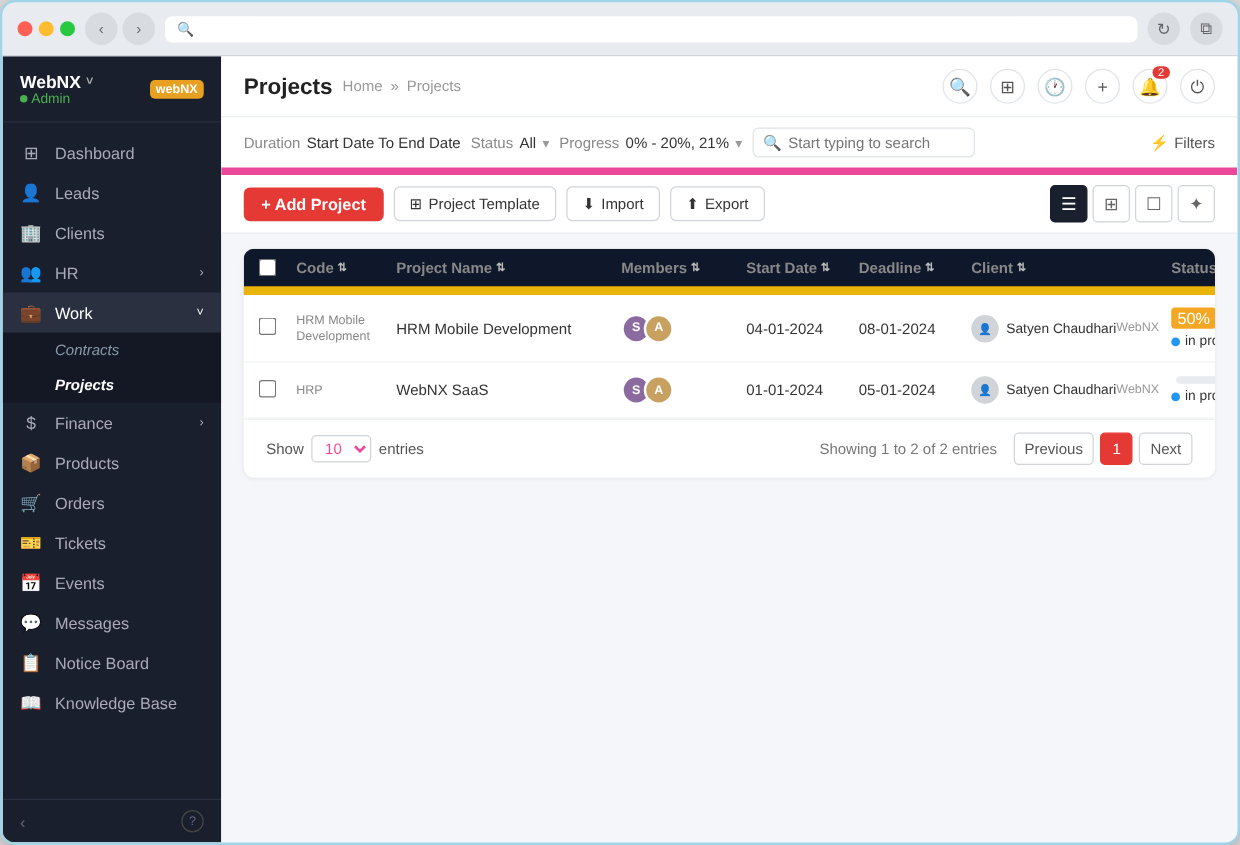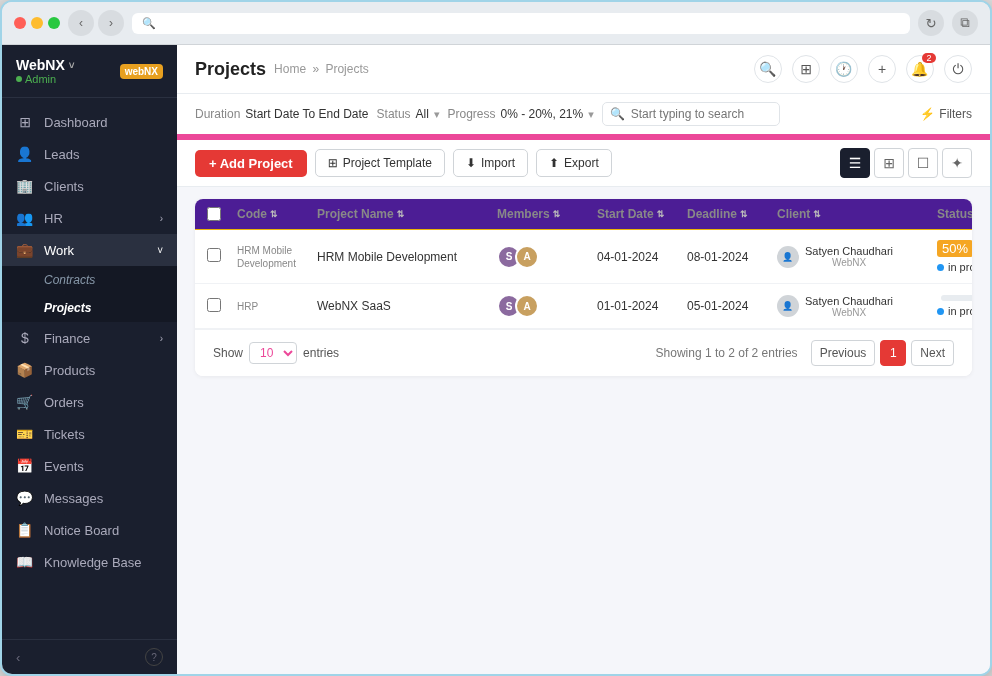--- a/index.html
+++ b/index.html
@@ -71,33 +71,33 @@
     .btn-import { background: white; color: #333; border: 1px solid #d0d4d8; border-radius: 5px; padding: 6px 12px; cursor: pointer; font-size: 12px; display: flex; align-items: center; gap: 5px; }
     .btn-export { background: white; color: #333; border: 1px solid #d0d4d8; border-radius: 5px; padding: 6px 12px; cursor: pointer; font-size: 12px; display: flex; align-items: center; gap: 5px; }
 
     .view-toggle { margin-left: auto; display: flex; align-items: center; gap: 4px; }
     .view-btn { width: 30px; height: 30px; border: 1px solid #d0d4d8; border-radius: 4px; background: white; cursor: pointer; display: flex; align-items: center; justify-content: center; color: #666; font-size: 14px; }
     .view-btn.active { background: #1a1f2e; color: white; border-color: #1a1f2e; }
 
     
     .table-container { flex: 1; overflow: auto; padding: 12px 18px; }
     .data-table { width: 100%; background: white; border-radius: 8px; overflow: hidden; box-shadow: 0 1px 4px rgba(0,0,0,0.06); }
-    .table-header { display: grid; grid-template-columns: 30px 80px 180px 100px 90px 90px 160px 140px 60px; background: #4c1d95; border-bottom: 1px solid #eab308; padding: 8px 12px; align-items: center; }
+    .table-header { display: grid; grid-template-columns: 30px 80px 180px 100px 90px 90px 160px 140px 60px; background: #0f172a; border-bottom: 7px solid #eab308; padding: 8px 12px; align-items: center; }
     .th { font-size: 12px; color: #888; font-weight: 600; display: flex; align-items: center; gap: 3px; }
     .sort-icon { font-size: 9px; color: #bbb; }
     .table-row { display: grid; grid-template-columns: 30px 80px 180px 100px 90px 90px 160px 140px 60px; padding: 10px 12px; border-bottom: 1px solid #f0f2f5; align-items: center; }
     .td { font-size: 12px; color: #333; }
     .td-project { font-size: 12px; color: #333; font-weight: 500; }
     .members-avatars { display: flex; gap: -4px; }
     .avatar { width: 24px; height: 24px; border-radius: 50%; background: #ddd; overflow: hidden; border: 2px solid white; margin-right: -6px; display: flex; align-items: center; justify-content: center; font-size: 10px; font-weight: bold; color: white; }
     .avatar-1 { background: #8b6a9f; }
     .avatar-2 { background: #c8a060; }
     .client-area { display: flex; align-items: center; gap: 6px; }
     .client-avatar { width: 22px; height: 22px; border-radius: 50%; background: #d0d4d8; display: flex; align-items: center; justify-content: center; font-size: 9px; color: #666; }
-    .client-info { display: flex; flex-direction: column; align-items: center; }
+    .client-info { display: flex; flex-direction: row; }
     .client-name { font-size: 11px; color: #333; font-weight: 500; }
     .client-company { font-size: 10px; color: #999; }
     .status-area { display: flex; flex-direction: column; gap: 4px; }
     .progress-bar { height: 6px; border-radius: 3px; background: #e8ecf0; overflow: hidden; width: 90px; }
     .progress-fill-50 { height: 100%; width: 50%; background: #f5a623; border-radius: 3px; }
     .progress-fill-0 { height: 100%; width: 0%; background: #4caf50; border-radius: 3px; }
     .progress-badge { background: #f5a623; color: white; font-size: 13px; padding: 1px 5px; border-radius: 3px; width: fit-content; }
     .status-row { display: flex; align-items: center; gap: 4px; }
     .status-dot { width: 7px; height: 7px; border-radius: 50%; background: #2196f3; }
     .status-text { font-size: 11px; color: #333; }

